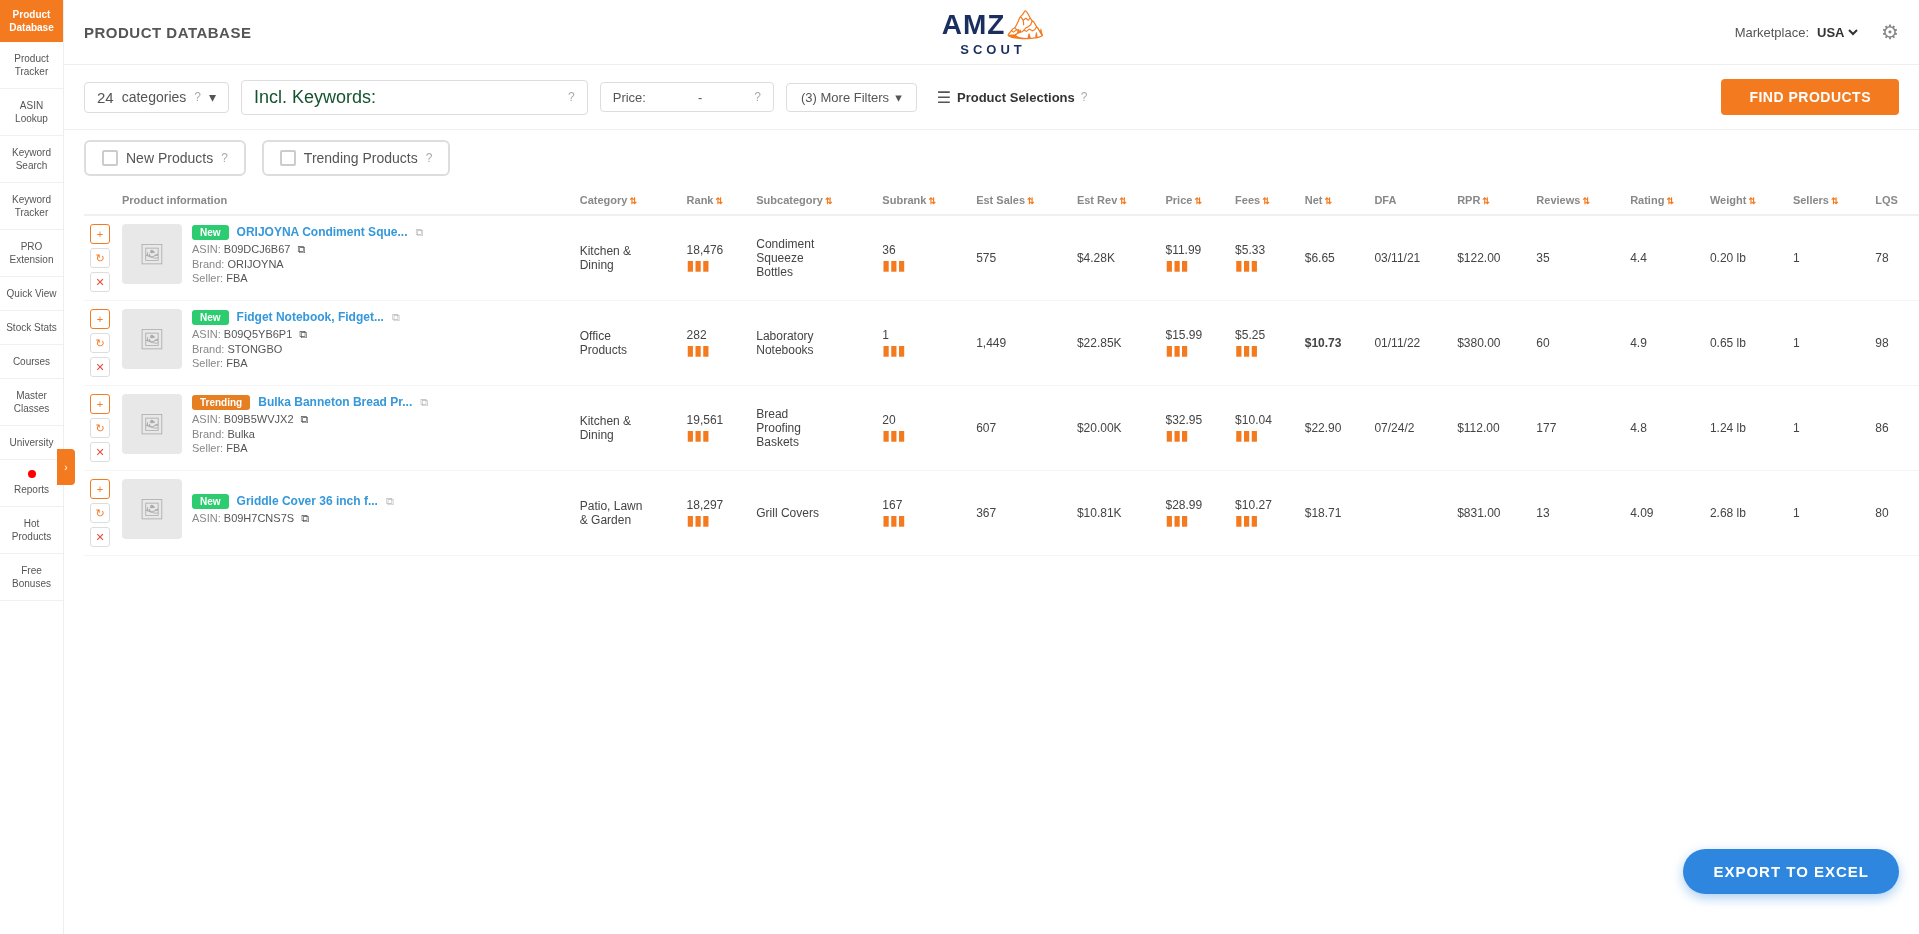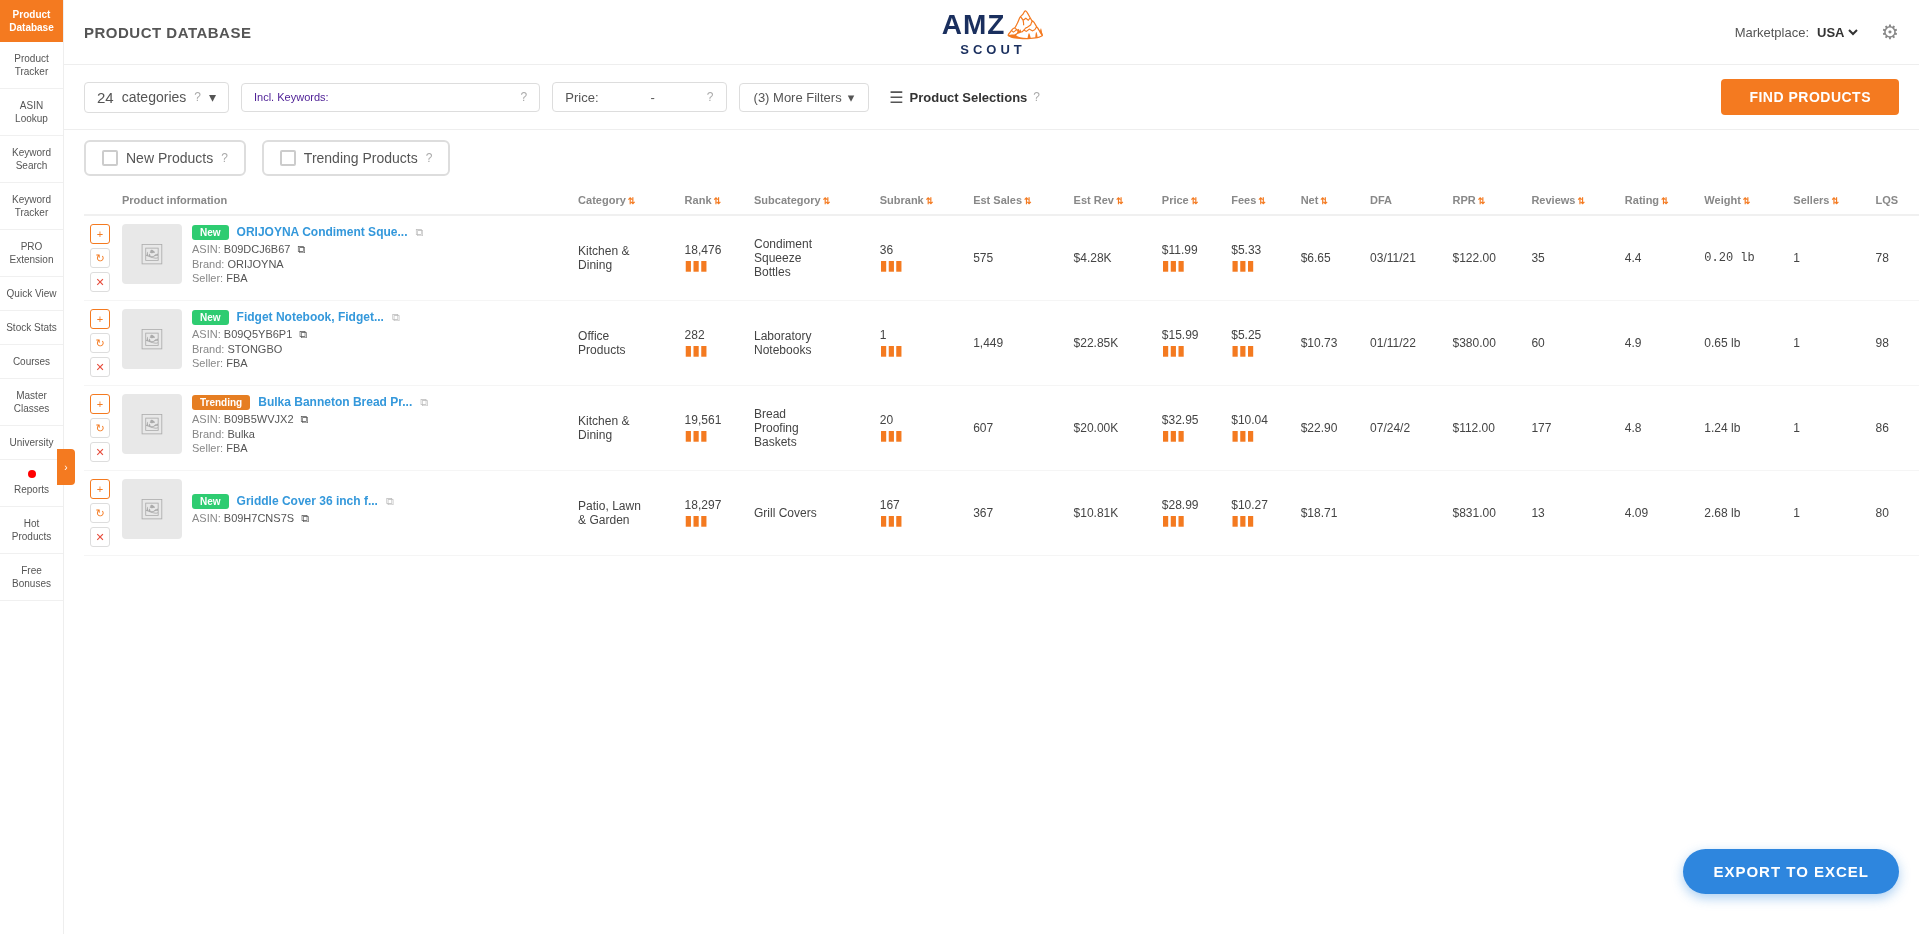--- a/index.html
+++ b/index.html
@@ -500,21 +500,21 @@
 
   <div class="filter-bar">
     <div class="filter-categories">
       <span class="count">24</span>
       <span>categories</span>
       <span class="help-icon">?</span>
       <span>▾</span>
     </div>
 
     <div class="filter-input-wrap">
-      <span style="font-size:11px;color:#4c1d95;">Incl. Keywords:</span>
+      <span style="font-size:18px;color:#14532d;">Incl. Keywords:</span>
       <input type="text" placeholder="" style="">
       <span class="help-icon" style="color:#aaa;font-size:12px;">?</span>
     </div>
 
     <div class="filter-price">
       <span>Price:</span>
       <input type="text" style="">
       <span>-</span>
       <input type="text" style="">
       <span class="help-icon" style="color:#aaa;font-size:12px;">?</span>
@@ -636,21 +636,21 @@
             <td style="white-space: pre-line;"><span>36</span><span class="mini-bar-icon">▮▮▮</span></td>
             <td style="white-space: pre-line;">575</td>
             <td style="white-space: pre-line;">$4.28K</td>
             <td style="white-space: pre-line;"><span>$11.99</span><span class="mini-bar-icon">▮▮▮</span></td>
             <td style="white-space: pre-line;"><span>$5.33</span><span class="mini-bar-icon">▮▮▮</span></td>
             <td style="white-space: pre-line;">$6.65</td>
             <td style="white-space: pre-line;">03/11/21</td>
             <td style="white-space: pre-line;">$122.00</td>
             <td style="white-space: pre-line;">35</td>
             <td style="white-space: pre-line;">4.4</td>
-            <td style="white-space: pre-line; font-family: Liberation Mono, monospace;">0.20 lb</td>
+            <td style="white-space: pre-line;">0.20 lb</td>
             <td style="white-space: pre-line;">1</td>
             <td style="white-space: pre-line;">78</td>
           </tr>
           <tr>
             <td>
       <div class="row-action-col">
         <div class="row-action-btn plus">+</div>
         <div class="row-action-btn refresh">↻</div>
         <div class="row-action-btn del">✕</div>
       </div>
@@ -671,21 +671,21 @@
             <td style="white-space: pre-line;">Office
 Products</td>
             <td style="white-space: pre-line;"><span>282</span><span class="mini-bar-icon">▮▮▮</span></td>
             <td style="white-space: pre-line;">Laboratory
 Notebooks</td>
             <td style="white-space: pre-line;"><span>1</span><span class="mini-bar-icon">▮▮▮</span></td>
             <td style="white-space: pre-line;">1,449</td>
             <td style="white-space: pre-line;">$22.85K</td>
             <td style="white-space: pre-line;"><span>$15.99</span><span class="mini-bar-icon">▮▮▮</span></td>
             <td style="white-space: pre-line;"><span>$5.25</span><span class="mini-bar-icon">▮▮▮</span></td>
-            <td style="white-space: pre-line;">$10.73</td>
+            <td style="white-space: pre-line; font-weight: bold;">$10.73</td>
             <td style="white-space: pre-line;">01/11/22</td>
             <td style="white-space: pre-line;">$380.00</td>
             <td style="white-space: pre-line;">60</td>
             <td style="white-space: pre-line;">4.9</td>
             <td style="white-space: pre-line;">0.65 lb</td>
             <td style="white-space: pre-line;">1</td>
             <td style="white-space: pre-line;">98</td>
           </tr>
           <tr>
             <td>

